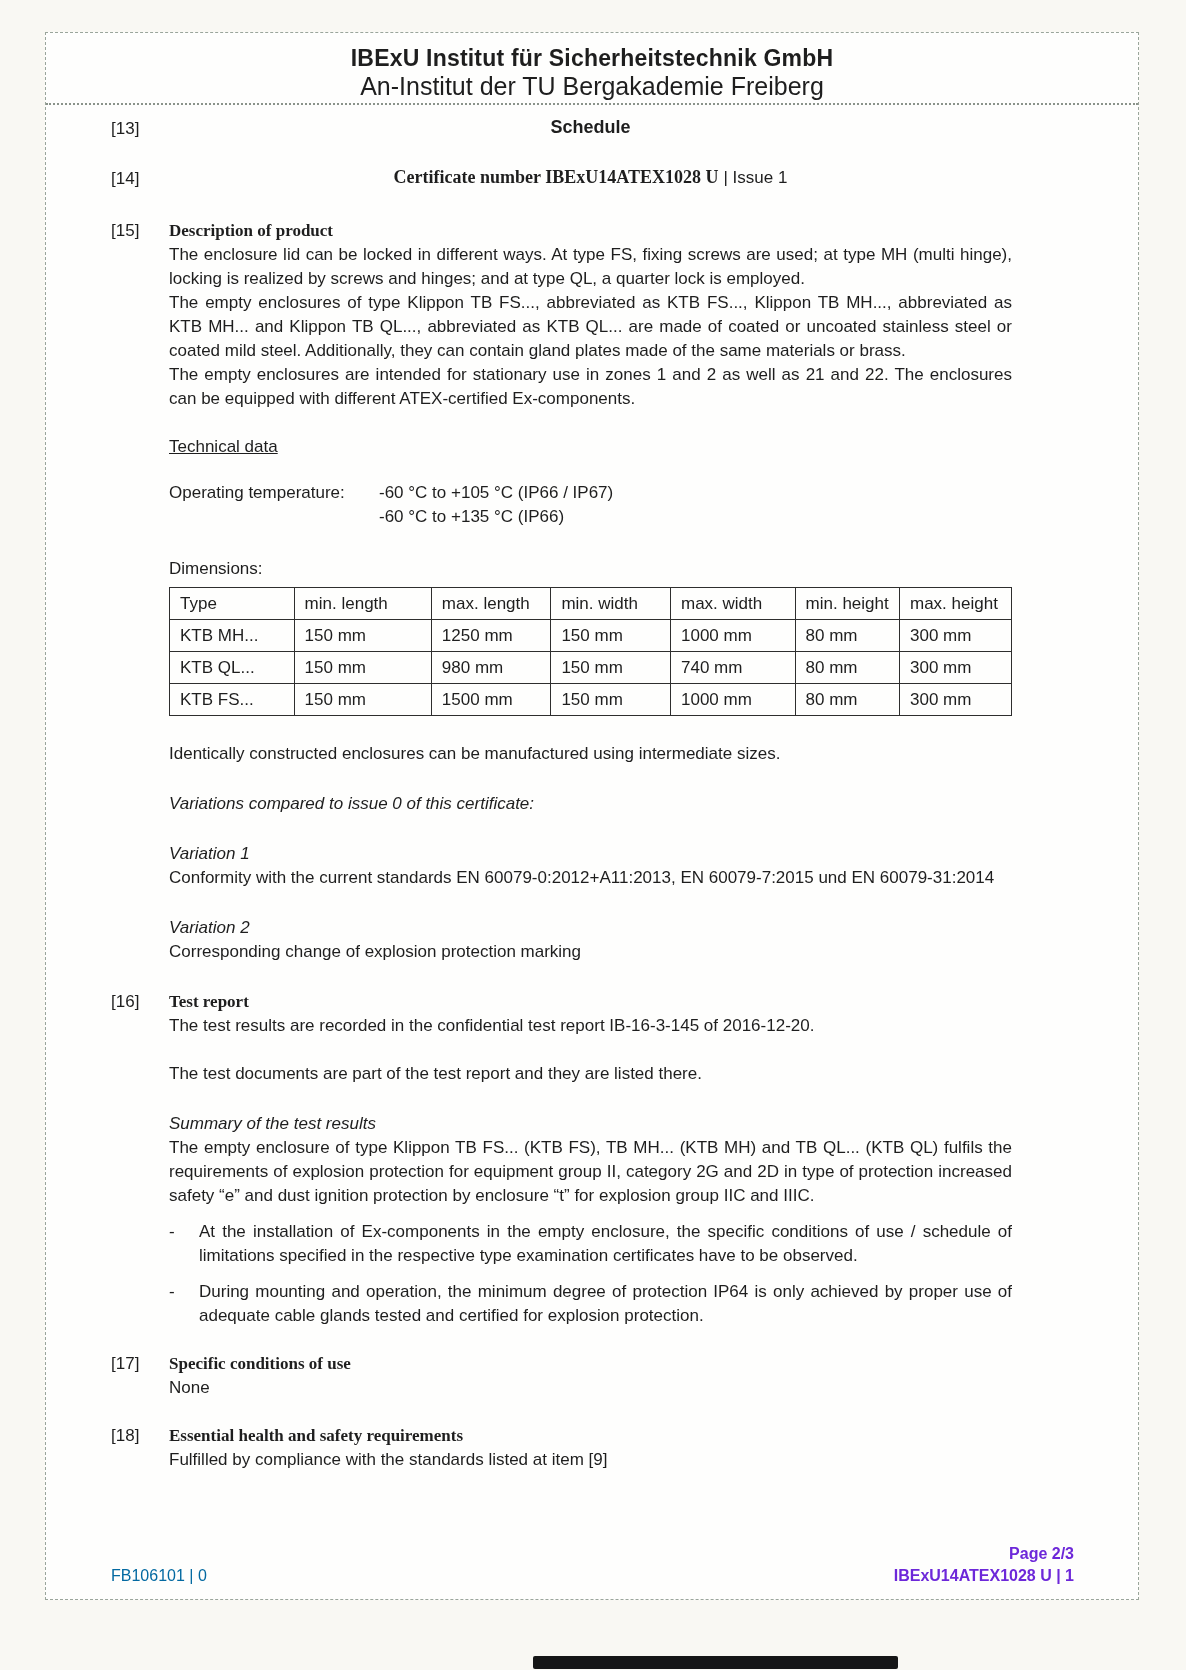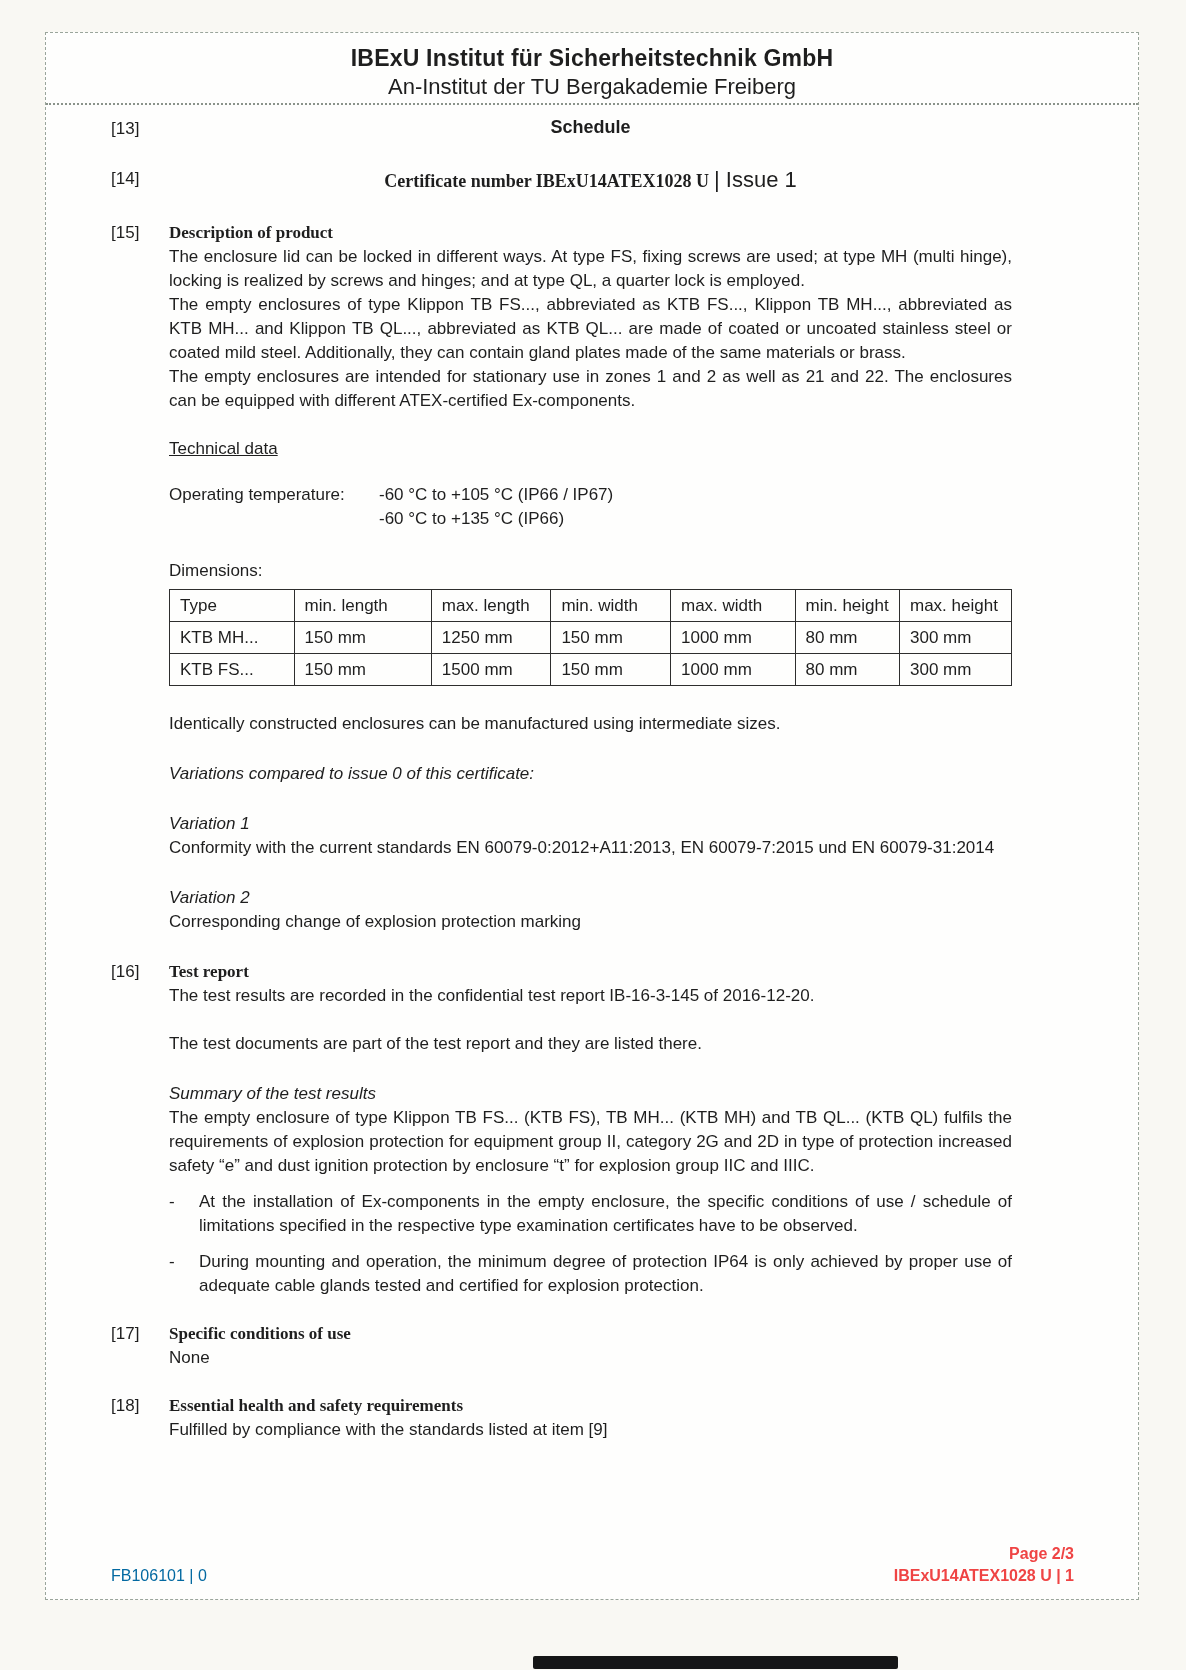--- a/index.html
+++ b/index.html
@@ -13,35 +13,35 @@
   }
   .page{position:relative;width:1186px;height:1670px;overflow:hidden;}
   .sheet{
     position:absolute;left:45px;top:32px;width:1094px;height:1568px;
     background:#fefefd;
     border:1px dashed #9aa59b;
     box-sizing:border-box;
   }
   .doc-header{padding-top:10px;text-align:center;}
   .doc-title{font-size:23px;font-weight:bold;line-height:30px;letter-spacing:.2px;}
-  .doc-subtitle{font-size:22px;line-height:27px;}
+  .doc-subtitle{font-size:25px;line-height:27px;}
   .header-rule{border-bottom:2px dotted #8a938a;margin-top:3px;}
   .row{display:flex;padding-left:65px;padding-right:126px;box-sizing:border-box;}
   .refnum{width:58px;flex-shrink:0;font-size:17px;line-height:24px;}
   .content{flex:1;min-width:0;font-size:17px;line-height:24px;}
   .centerline{flex:1;text-align:center;}
   .bold{font-weight:bold;font-family:Liberation Serif, serif;}
   .italic{font-style:italic;}
   .underlined{text-decoration:underline;}
   .just{text-align:justify;}
   p{margin:0;} .mt12{margin-top:12px;}
   .mt24{margin-top:24px;} .mt26{margin-top:26px;} .mt28{margin-top:28px;}
   .sched{font-size:18px;font-weight:bold;}
   .certline{font-size:18px;}
-  .cert-rest{font-weight:normal;font-size:22px;}
+  .cert-rest{font-weight:normal;font-size:17px;}
   .temp-row{display:flex;margin-top:22px;}
   .temp-label{width:210px;flex-shrink:0;}
   table.dims{
     border-collapse:collapse;width:100%;margin-top:6px;
     font-size:17px;
   }
   table.dims th,table.dims td{
     border:1.5px solid #2e2e2e;
     font-weight:normal;text-align:left;
     padding:4px 10px;line-height:23px;height:23px;
@@ -49,21 +49,21 @@
   }
   .bullet{display:flex;margin-top:12px;}
   .bullet .dash{width:30px;flex-shrink:0;}
   .bullet .btext{flex:1;}
   .footer{
     position:absolute;left:65px;right:64px;bottom:12px;
     display:flex;justify-content:space-between;align-items:flex-end;
     font-size:16px;line-height:22px;
   }
   .f-left{color:#0369a1;}
-  .f-right{text-align:right;font-weight:bold;color:#ef4444;}
+  .f-right{text-align:right;font-weight:bold;color:#6d28d9;}
   .bottom-bar{
     position:absolute;left:533px;top:1656px;width:365px;height:13px;
     background:#161616;border-radius:2px;
   }
 </style>
 </head>
 <body>
 
 <div class="page">
   <div class="sheet">
@@ -130,20 +130,29 @@
           <tr>
             <td>KTB MH...</td>
             <td>150 mm</td>
             <td>1250 mm</td>
             <td>150 mm</td>
             <td>1000 mm</td>
             <td>80 mm</td>
             <td>300 mm</td>
           </tr>
           <tr>
+            <td>KTB QL...</td>
+            <td>150 mm</td>
+            <td>980 mm</td>
+            <td>150 mm</td>
+            <td>740 mm</td>
+            <td>80 mm</td>
+            <td>300 mm</td>
+          </tr>
+          <tr>
             <td>KTB FS...</td>
             <td>150 mm</td>
             <td>1500 mm</td>
             <td>150 mm</td>
             <td>1000 mm</td>
             <td>80 mm</td>
             <td>300 mm</td>
           </tr>
         </tbody>
           </table>

